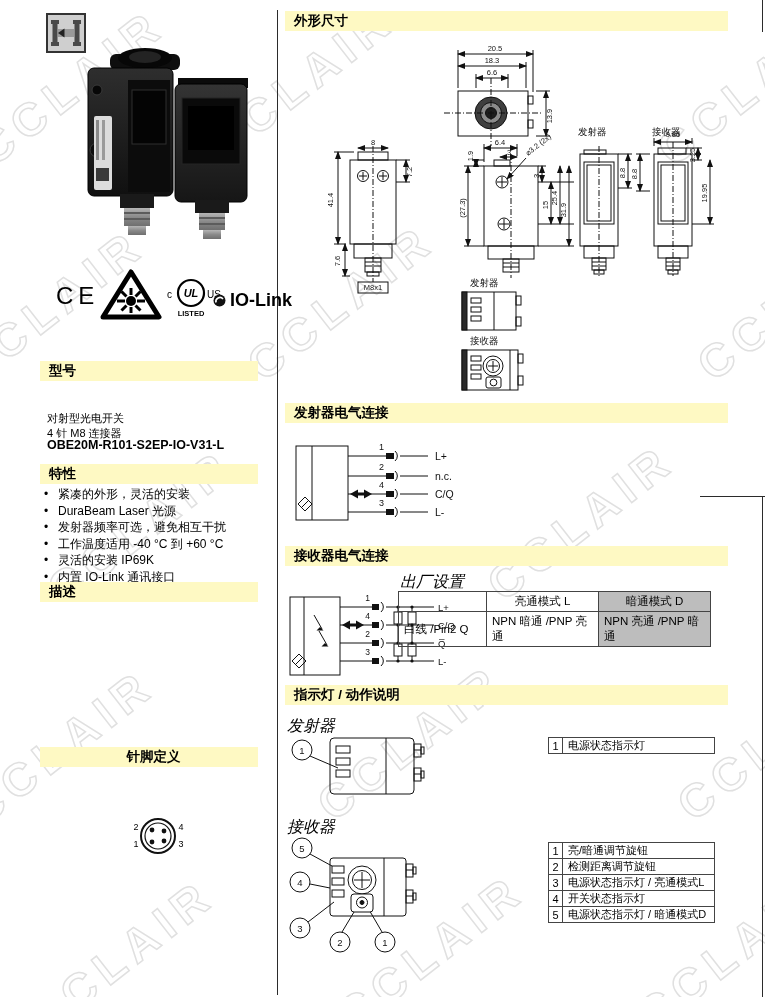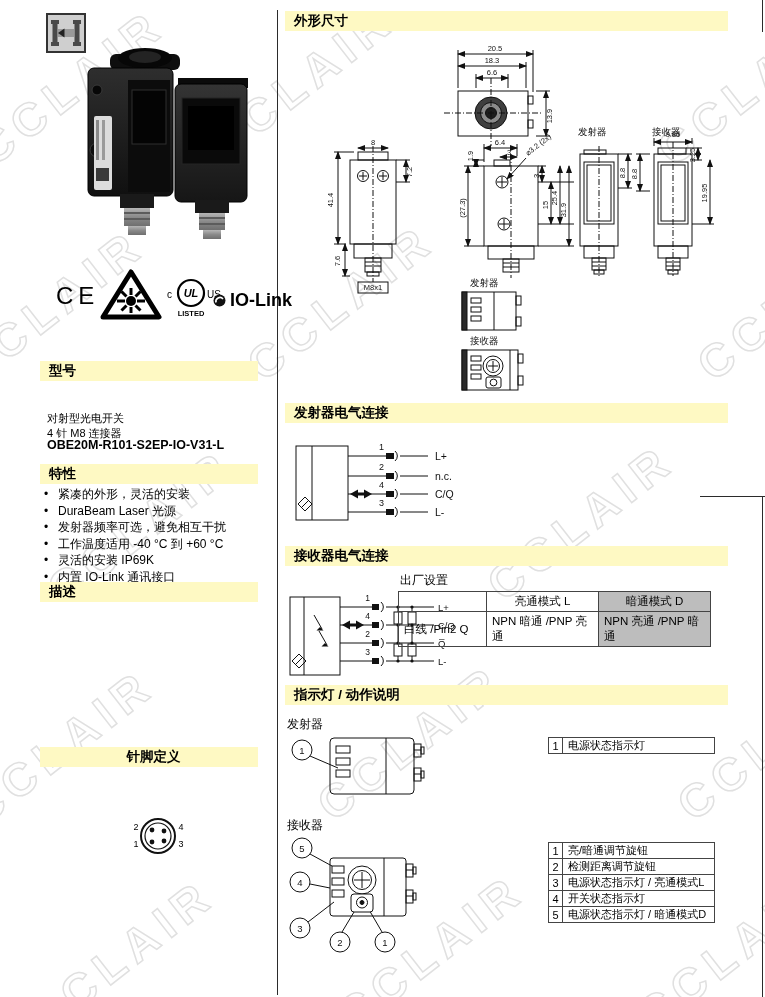--- a/index.html
+++ b/index.html
@@ -20,21 +20,21 @@
   .edge-top{position:absolute;left:762px;top:0;width:1px;height:32px;background:#2b2b2b;}
   .edge-bottom{position:absolute;left:762px;top:496px;width:1px;height:501px;background:#2b2b2b;}
   .edge-tick{position:absolute;left:700px;top:496px;width:65px;height:1px;background:#2b2b2b;}
   
   .model-code{position:absolute;left:47px;top:390px;font-size:12.5px;font-weight:bold;margin-top:48px;}
   .model-line{position:absolute;left:47px;font-size:11px;}
   .feat-list{position:absolute;left:44px;top:486px;width:224px;font-size:12px;line-height:16.5px;}
   .feat-item{display:flex;}
   .feat-item .dot{width:14px;flex:0 0 14px;}
   .descr{position:absolute;left:40px;top:604px;width:230px;font-size:12px;line-height:16.4px;text-align:justify;}
-  .sub-label{position:absolute;font-size:12px;}
+  .sub-label{position:absolute;font-size:16px;font-style:italic;}
   
   .icon-box{position:absolute;left:46px;top:13px;width:40px;height:40px;border:2px solid #333;
             background:#cfcfcf;box-sizing:border-box;padding:2px;}
   
   .ce-mark{position:absolute;left:56px;top:282px;font-size:24px;letter-spacing:5px;font-weight:400;}
   .iol-row{position:absolute;left:213px;top:290px;font-size:18px;font-weight:bold;display:flex;align-items:center;gap:4px;text-align:center;}
   
   table{border-collapse:collapse;}
   .ftable{position:absolute;left:398px;top:591px;font-size:11.5px;}
   .ftable td{border:1px solid #444;padding:2px 5px;height:17px;box-sizing:border-box;}

